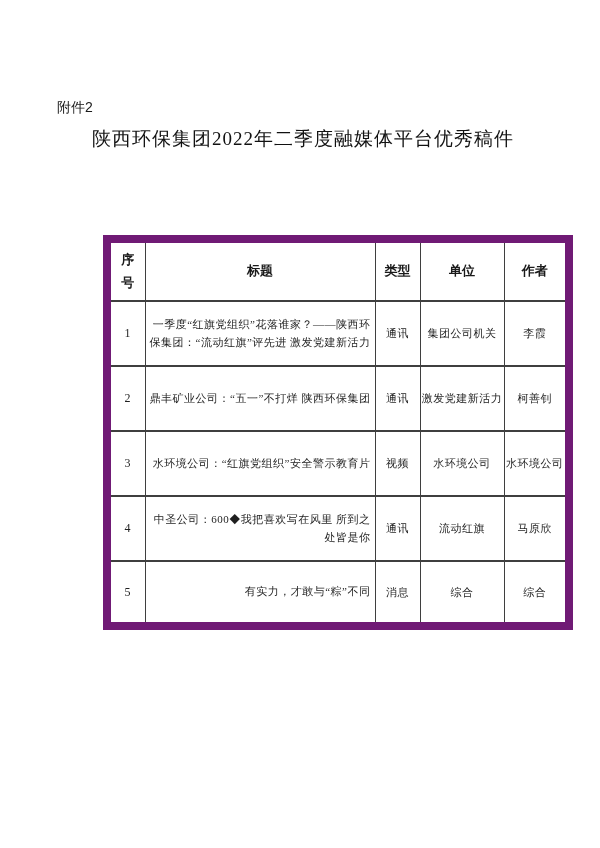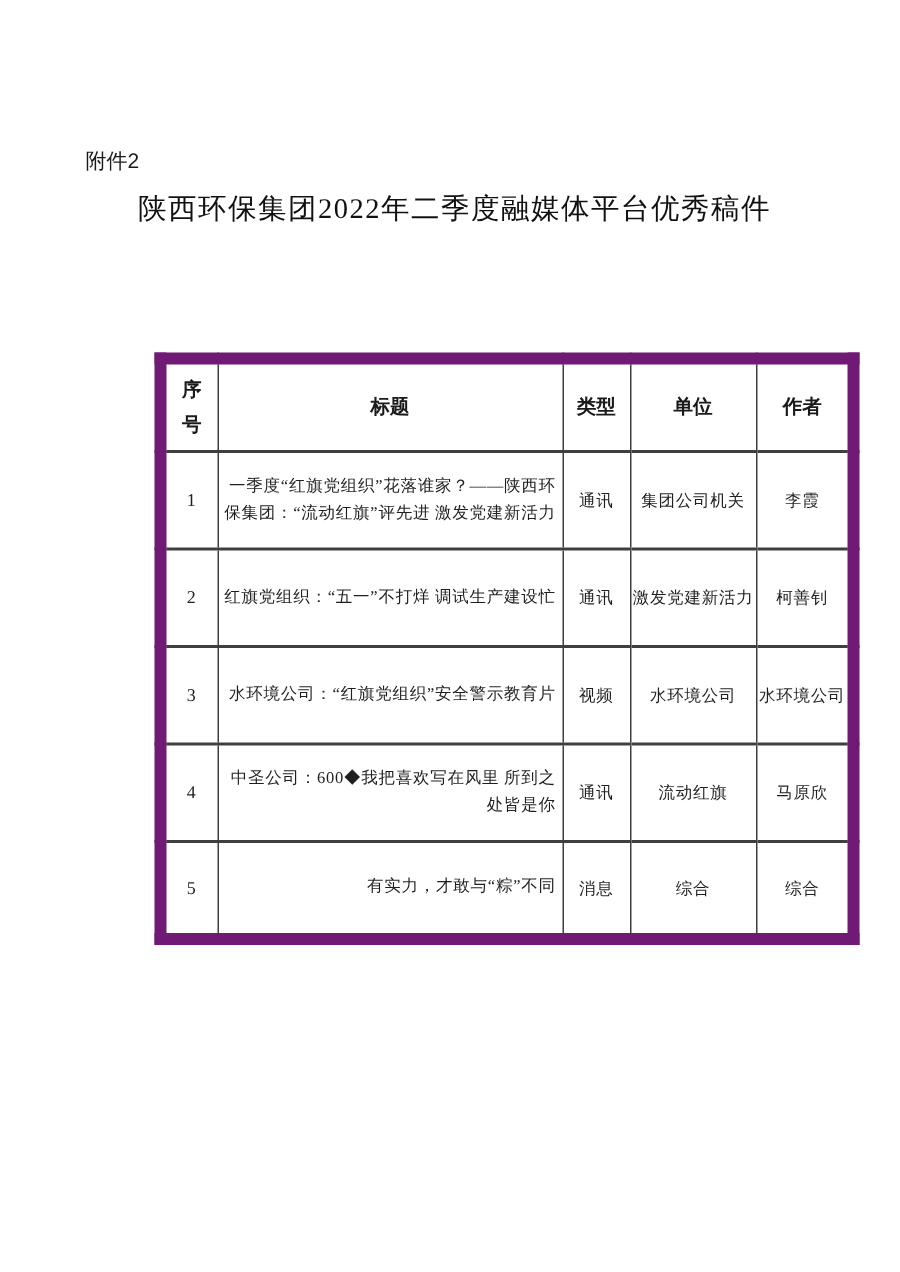--- a/index.html
+++ b/index.html
@@ -113,21 +113,21 @@
     <tbody>
       <tr>
         <td class="cell-no">1</td>
         <td class="cell-title">一季度“红旗党组织”花落谁家？——陕西环保集团：“流动红旗”评先进 激发党建新活力</td>
         <td class="cell-type">通讯</td>
         <td class="cell-unit">集团公司机关</td>
         <td class="cell-author">李霞</td>
       </tr>
       <tr>
         <td class="cell-no">2</td>
-        <td class="cell-title">红旗党组织：“五一”不打烊 调试生产建设忙</td>
+        <td class="cell-title">鼎丰矿业公司：“五一”不打烊 陕西环保集团</td>
         <td class="cell-type">通讯</td>
         <td class="cell-unit">激发党建新活力</td>
         <td class="cell-author">柯善钊</td>
       </tr>
       <tr>
         <td class="cell-no">3</td>
         <td class="cell-title">水环境公司：“红旗党组织”安全警示教育片</td>
         <td class="cell-type">视频</td>
         <td class="cell-unit">水环境公司</td>
         <td class="cell-author">水环境公司</td>

